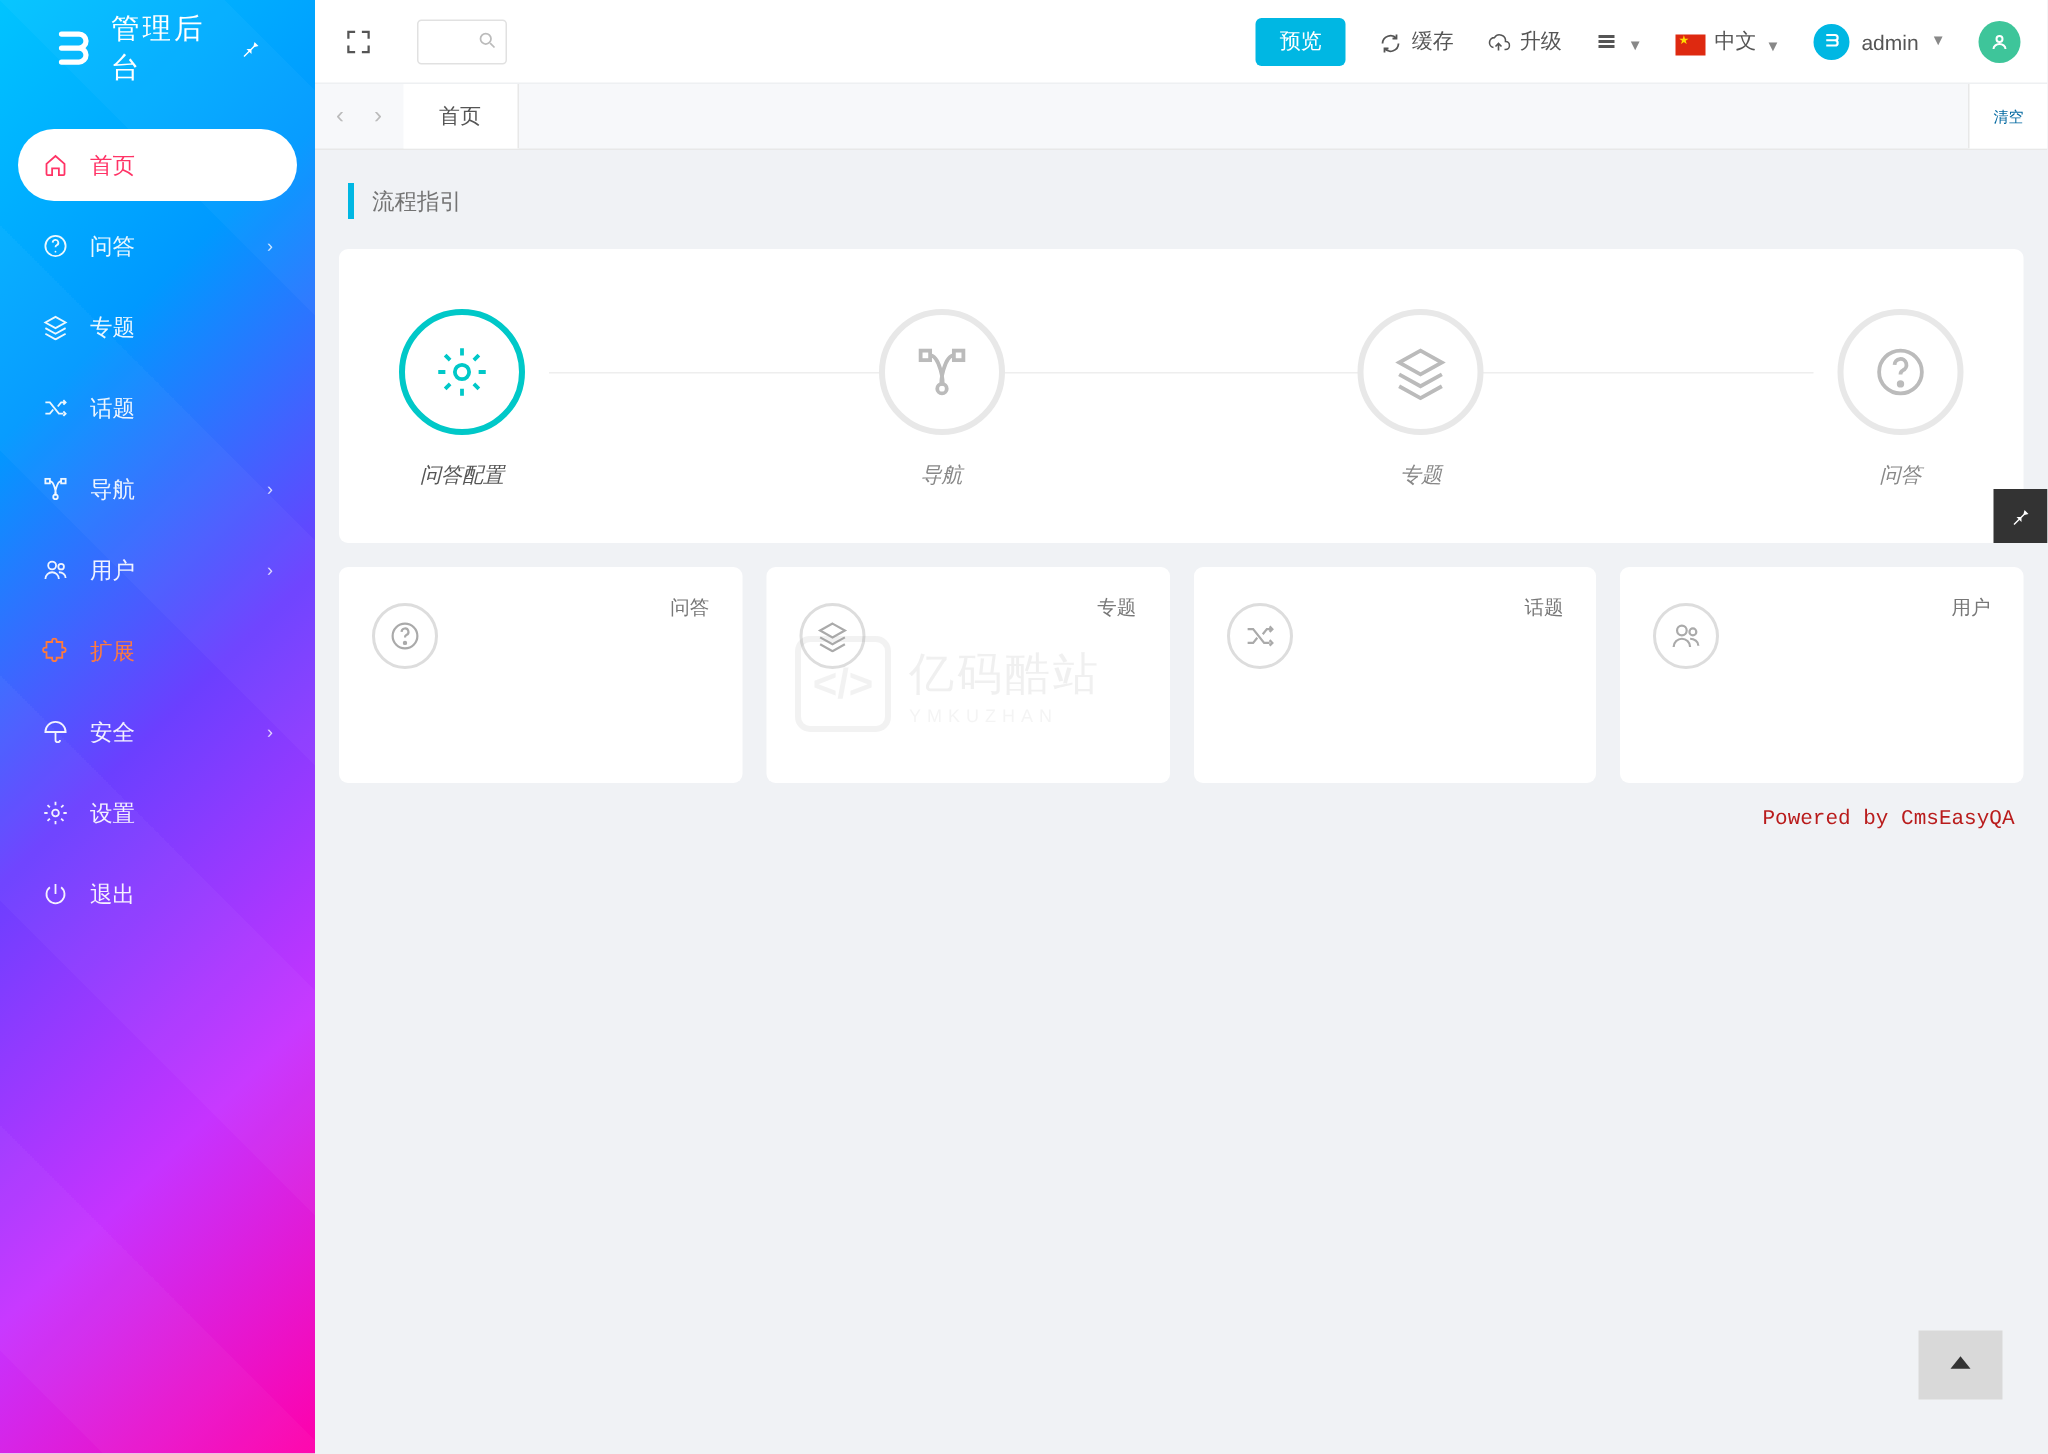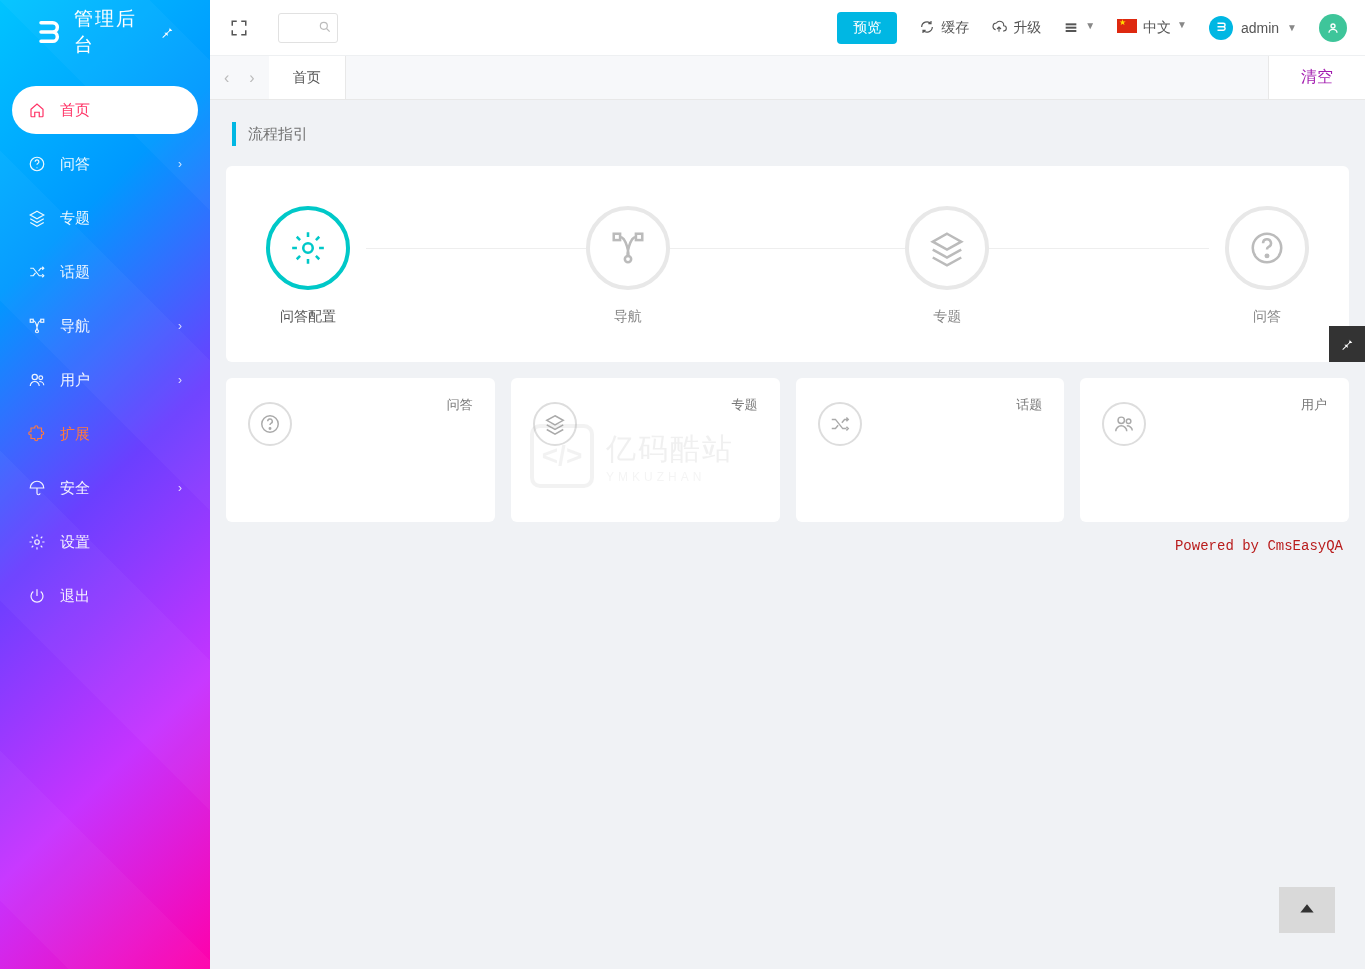--- a/index.html
+++ b/index.html
@@ -22,44 +22,44 @@
 
 
 .main { position: absolute; left: 210px; top: 0; right: 0; bottom: 0; }
 .topbar { height: 56px; background: #fff; display: flex; align-items: center; padding: 0 18px; gap: 28px; border-bottom: 1px solid #eef0f2; }
 .expand-btn { width: 22px; height: 22px; display: flex; align-items: center; justify-content: center; color: #555; cursor: pointer; }
 .search-box { position: relative; width: 200px; }
 .search-box input { width: 60px; height: 30px; border: 1px solid #e1e1e1; border-radius: 3px; padding: 0 30px 0 10px; font-size: 13px; background: #fff; }
 .search-box .search-icon { position: absolute; left: 40px; top: 7px; color: #bbb; }
 .topbar-right { margin-left: auto; display: flex; align-items: center; gap: 22px; }
 .btn-preview { background: #00b7e3; color: #fff; border: none; height: 32px; padding: 0 16px; border-radius: 4px; font-size: 14px; cursor: pointer; }
-.top-link { display: flex; align-items: flex-start; gap: 6px; color: #555; font-size: 14px; cursor: pointer; }
+.top-link { display: flex; align-items: flex-end; gap: 6px; color: #555; font-size: 14px; cursor: pointer; }
 .top-link svg, .top-link .ic { width: 16px; height: 16px; }
 .flag { width: 20px; height: 14px; background: #de2910; position: relative; display: inline-block; }
 .flag::after { content: "★"; position: absolute; color: #ffde00; font-size: 8px; top: -1px; left: 2px; }
 .user-chip { display: flex; align-items: center; gap: 8px; color: #555; font-size: 14px; cursor: pointer; }
 .avatar-circle { width: 24px; height: 24px; border-radius: 50%; background: #00b7e3; color: #fff; display: flex; align-items: center; justify-content: center; font-size: 12px; font-weight: bold; }
 .green-avatar { width: 28px; height: 28px; border-radius: 50%; background: #3ec59a; display: flex; align-items: center; justify-content: center; }
 .green-avatar svg { width: 16px; height: 16px; stroke: #fff; }
 .caret { font-size: 10px; color: #888; }
 
 
 .tabbar { height: 44px; background: #f7f8fa; border-bottom: 1px solid #e8e8e8; display: flex; align-items: stretch; }
 .tab-arrows { display: flex; align-items: center; padding: 0 14px; gap: 20px; color: #bbb; }
 .tab-arrows span { cursor: pointer; font-size: 16px; }
 .tab-item { display: flex; align-items: center; padding: 0 24px; background: #fff; border-right: 1px solid #e8e8e8; font-size: 14px; color: #555; }
-.tab-clear { margin-left: auto; display: flex; align-items: center; padding: 0 32px; background: #fff; border-left: 1px solid #e8e8e8; font-size: 16px; color: #a21caf; cursor: pointer; }
+.tab-clear { margin-left: auto; display: flex; align-items: center; padding: 0 16px; background: #fff; border-left: 1px solid #e8e8e8; font-size: 10px; color: #0369a1; cursor: pointer; }
 
 
 .content { padding: 0; height: calc(969px - 56px - 44px); overflow: auto; }
 .section-header { padding: 22px 22px 10px 22px; }
 .section-title-bar { border-left: 4px solid #00b7e3; padding-left: 12px; font-size: 15px; color: #737373; height: 24px; display: flex; align-items: center; }
 
 .flow-panel { margin: 10px 16px 0 16px; background: #fff; border-radius: 6px; padding: 40px 40px 36px 40px; }
-.flow-steps { display: flex; align-items: center; justify-content: space-between; position: relative; }
+.flow-steps { display: flex; align-items: center; justify-content: space-between; position: relative; font-style: italic; }
 .flow-steps::before { content: ""; position: absolute; top: 42px; left: 100px; right: 100px; height: 1px; background: #eee; }
 .step { display: flex; flex-direction: column; align-items: center; gap: 18px; position: relative; z-index: 1; cursor: pointer; }
 .step-circle { width: 84px; height: 84px; border-radius: 50%; border: 4px solid #e8e8e8; background: #fff; display: flex; align-items: center; justify-content: center; }
 .step.active .step-circle { border-color: #00c8c8; }
 .step-circle svg { width: 38px; height: 38px; stroke: #bbb; fill: none; stroke-width: 1.5; }
 .step.active .step-circle svg { stroke: #00c8c8; }
 .step-label { font-size: 14px; color: #888; }
 .step.active .step-label { color: #555; }
 
 .cards { margin: 16px 16px 0 16px; display: flex; gap: 16px; }

